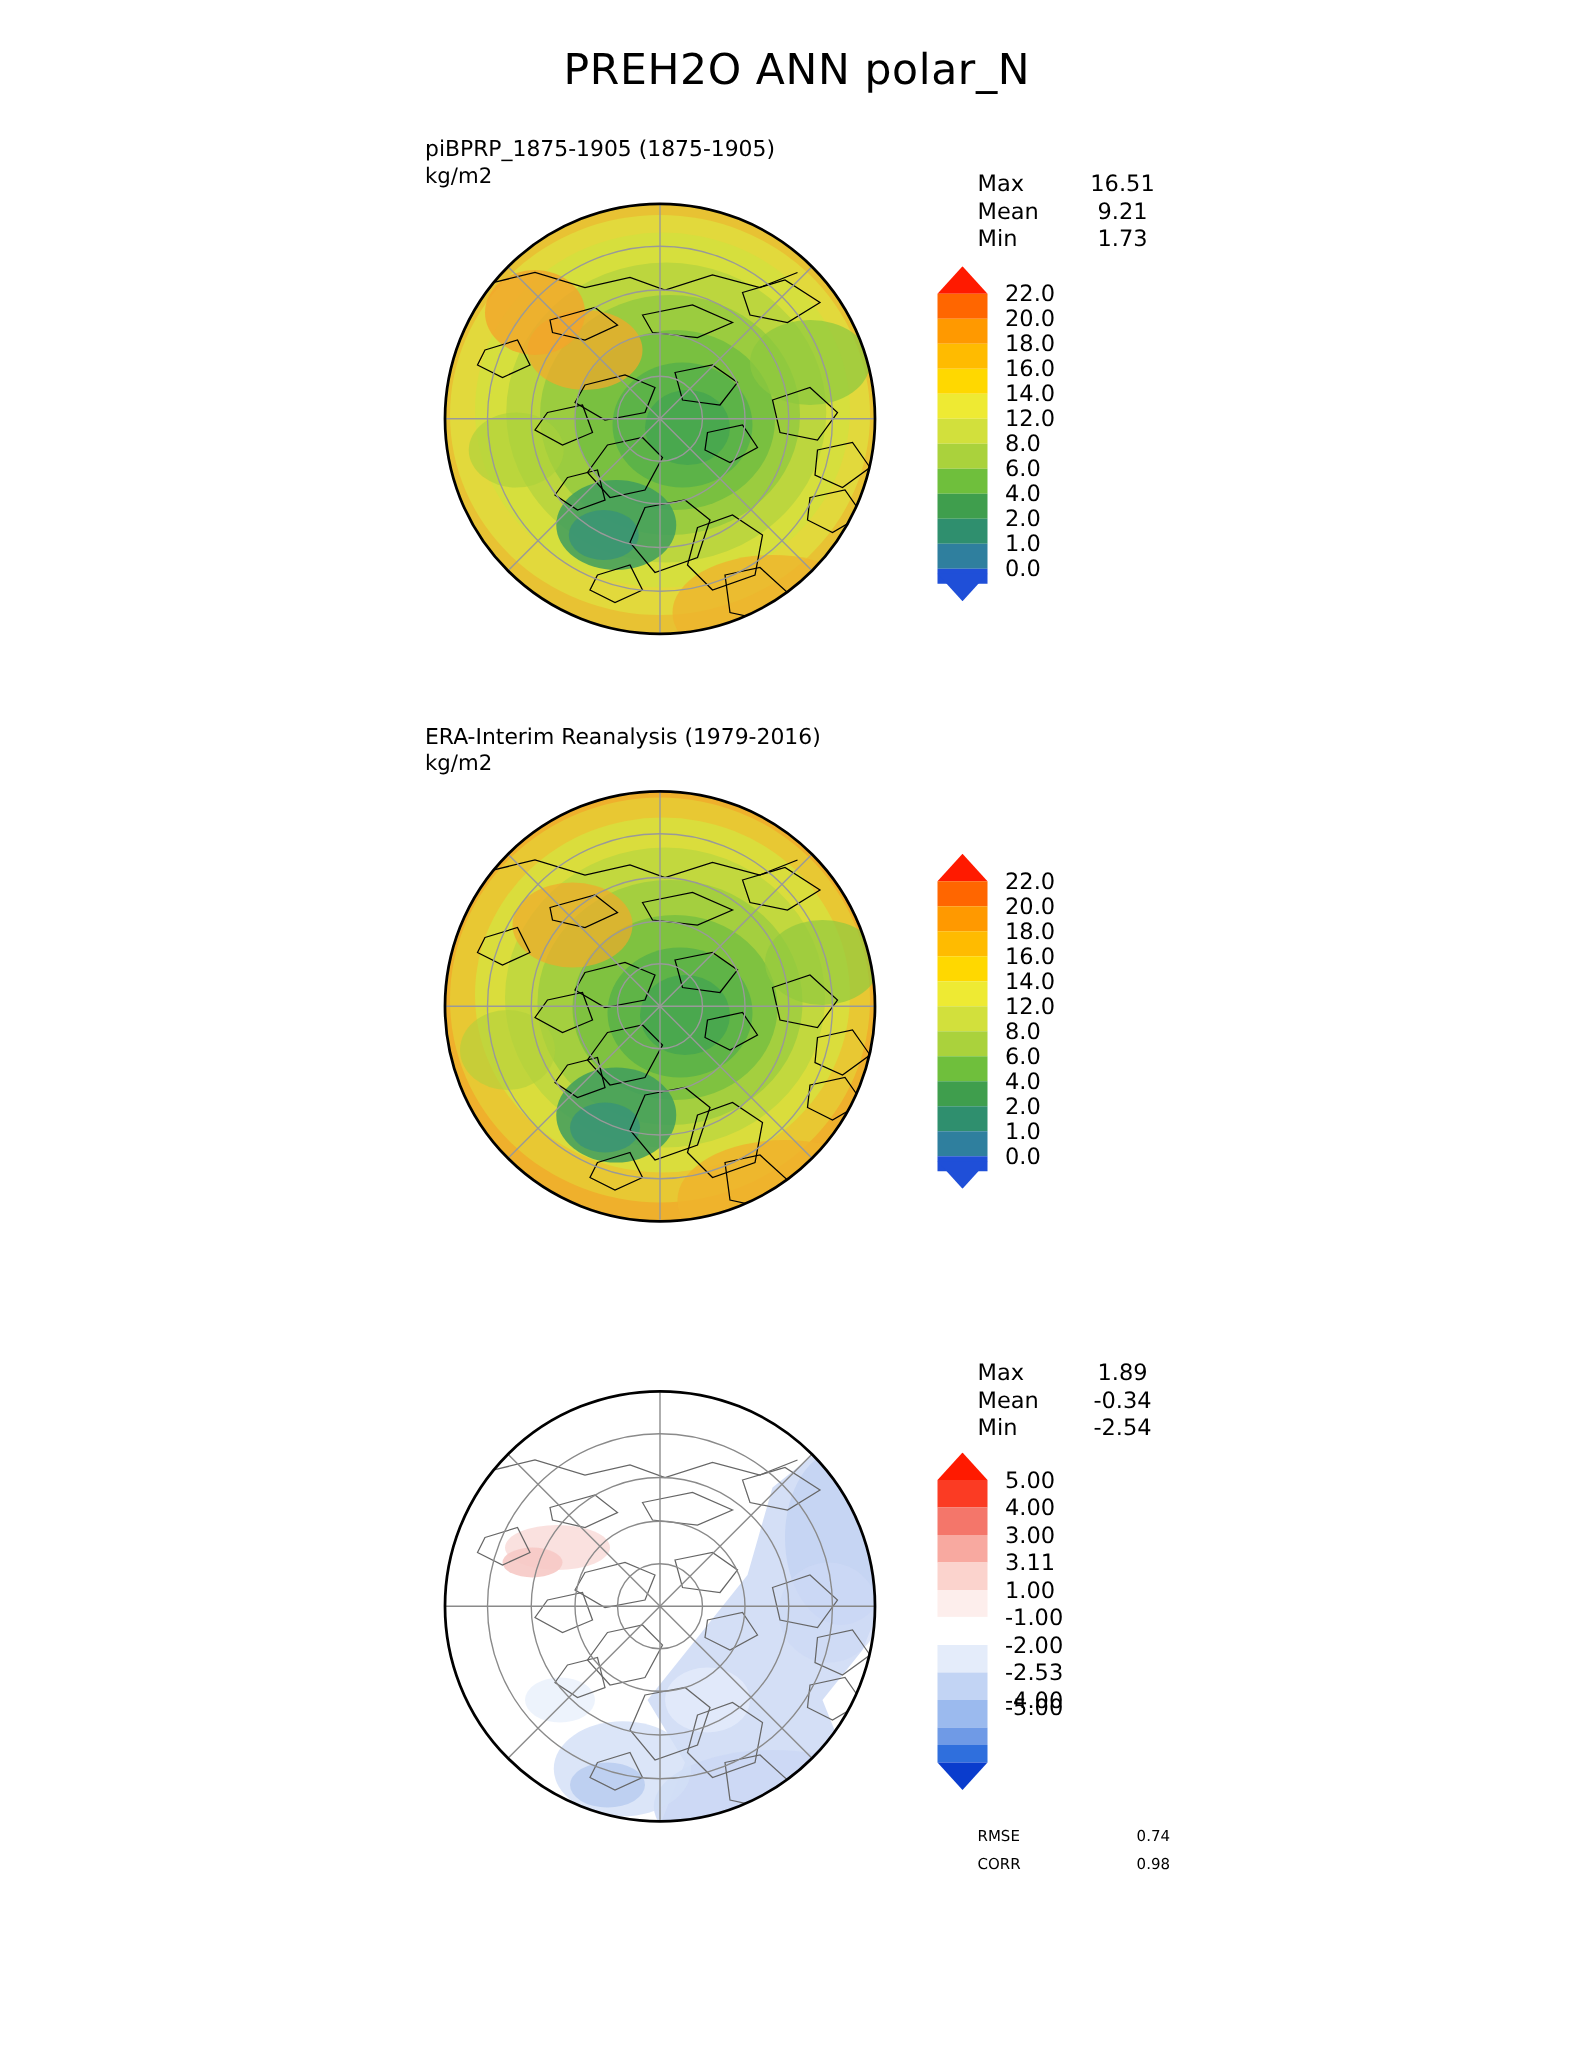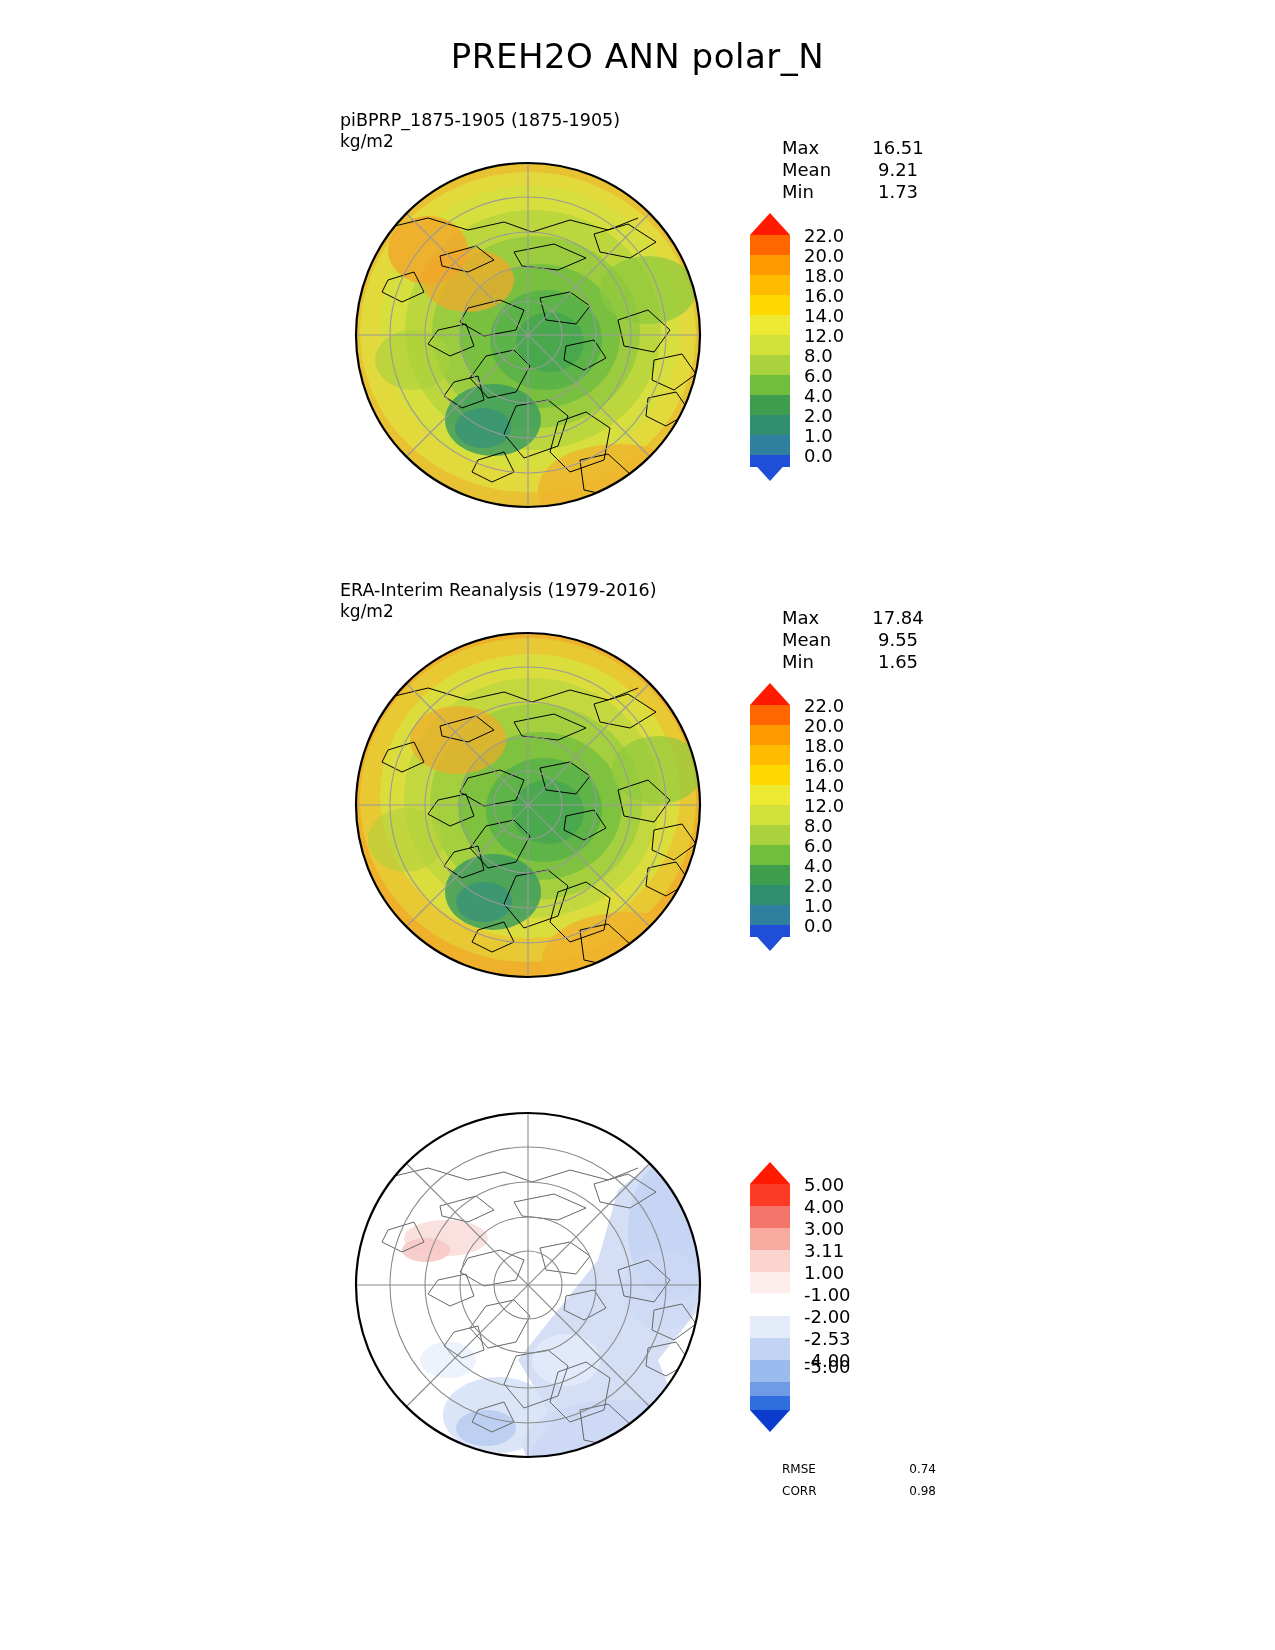--- a/index.html
+++ b/index.html
@@ -209,31 +209,20 @@
       <span style="top:234px">0.0</span>
     </div>
   </div>
 </div>
 
 <div class="panel" style="top:470px;height:560px">
 
   <div class="panel-head" style="left:340px;top:110px">ERA-Interim Reanalysis (1979-2016)</div>
   <div class="panel-head units" style="left:340px;top:131px">kg/m2</div>
 
-  <div class="stats" style="left:782px;top:137px">
-    <span class="row">
-      <span class="lab">Max</span><span class="val">17.84</span>
-    </span>
-    <span class="row">
-      <span class="lab">Mean</span><span class="val">9.55</span>
-    </span>
-    <span class="row">
-      <span class="lab">Min</span><span class="val">1.65</span>
-    </span>
-  </div>
 
   <div class="map-wrap" style="left:318px;top:160px">
     <svg width="420" height="380" viewBox="0 0 420 380">
       <defs>
         <clipPath id="clipB">
             <circle cx="210" cy="175" r="172"></circle>
           </clipPath>
       </defs>
       <g clip-path="url(#clipB)">
         <circle cx="210" cy="175" r="172" fill="#efb02c"></circle>
@@ -315,20 +304,31 @@
       <span style="top:194px">2.0</span>
       <span style="top:214px">1.0</span>
       <span style="top:234px">0.0</span>
     </div>
   </div>
 </div>
 
 <div class="panel" style="top:1020px;height:620px">
 
 
+  <div class="stats" style="left:782px;top:68px">
+    <span class="row">
+      <span class="lab">Max</span><span class="val">1.89</span>
+    </span>
+    <span class="row">
+      <span class="lab">Mean</span><span class="val">-0.34</span>
+    </span>
+    <span class="row">
+      <span class="lab">Min</span><span class="val">-2.54</span>
+    </span>
+  </div>
 
   <div class="map-wrap" style="left:318px;top:90px">
     <svg width="420" height="380" viewBox="0 0 420 380">
       <defs>
         <clipPath id="clipC">
             <circle cx="210" cy="175" r="172"></circle>
           </clipPath>
       </defs>
       <g clip-path="url(#clipC)">
         <circle cx="210" cy="175" r="172" fill="#ffffff"></circle>

